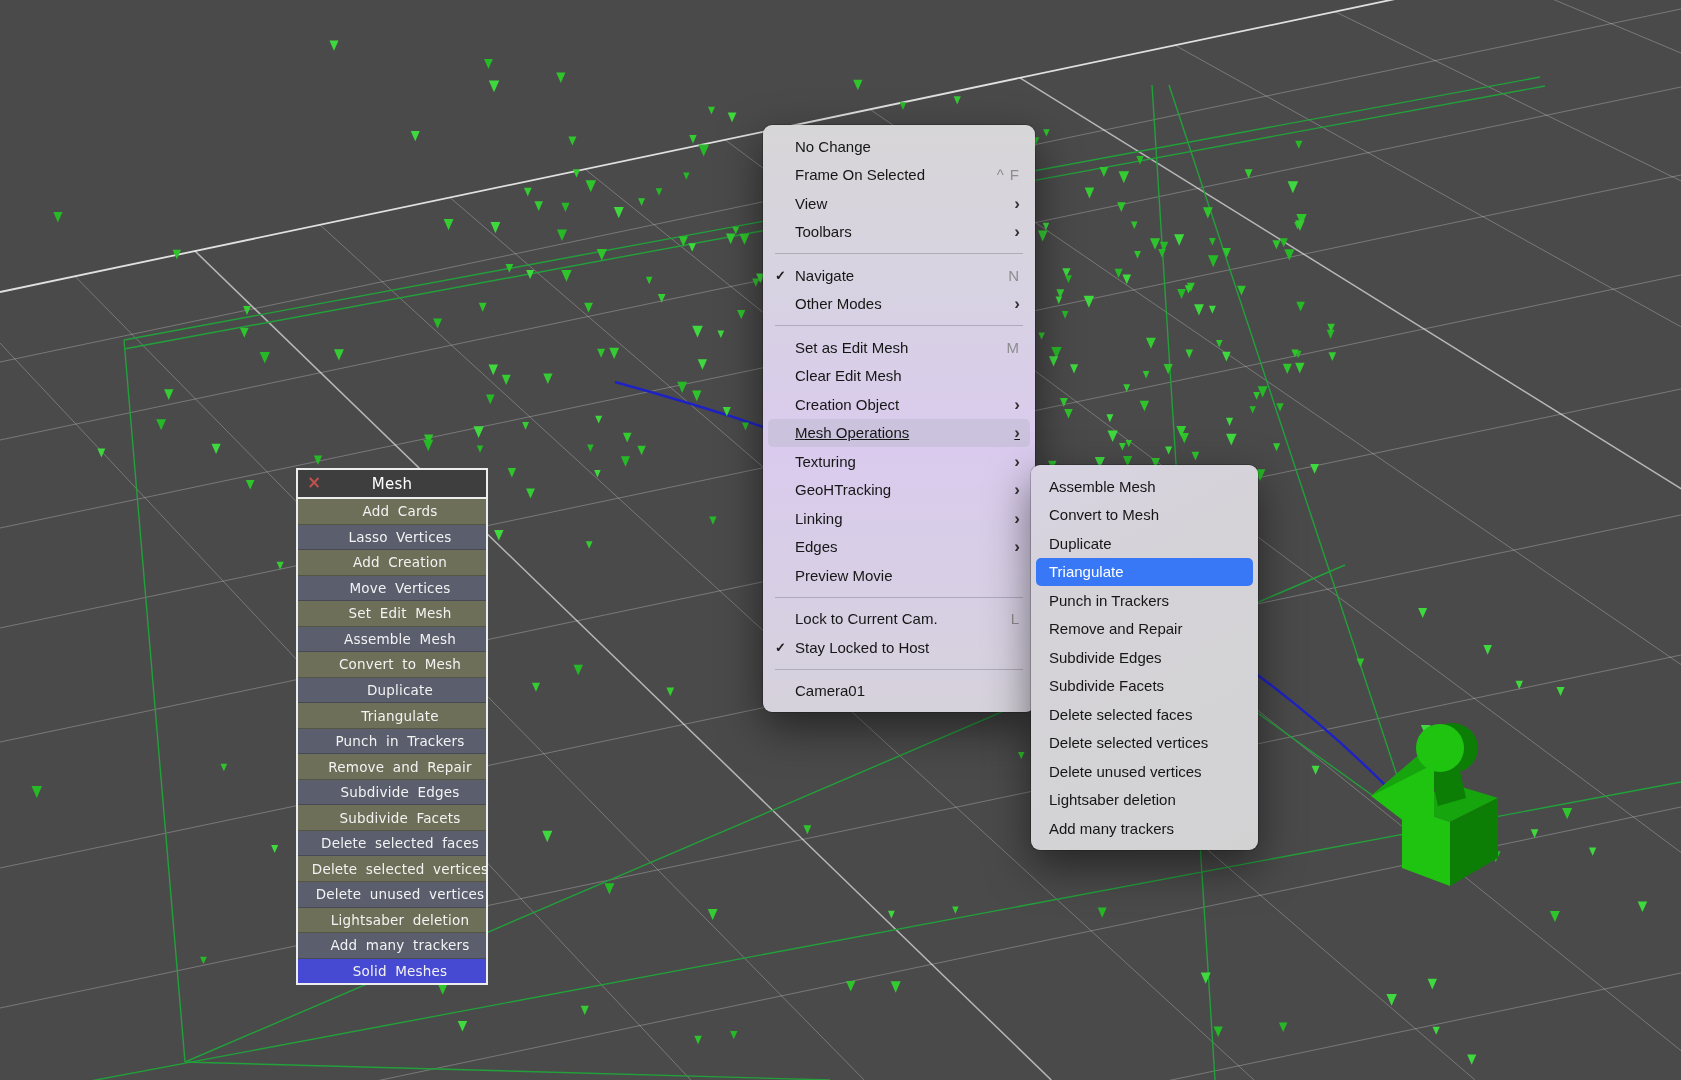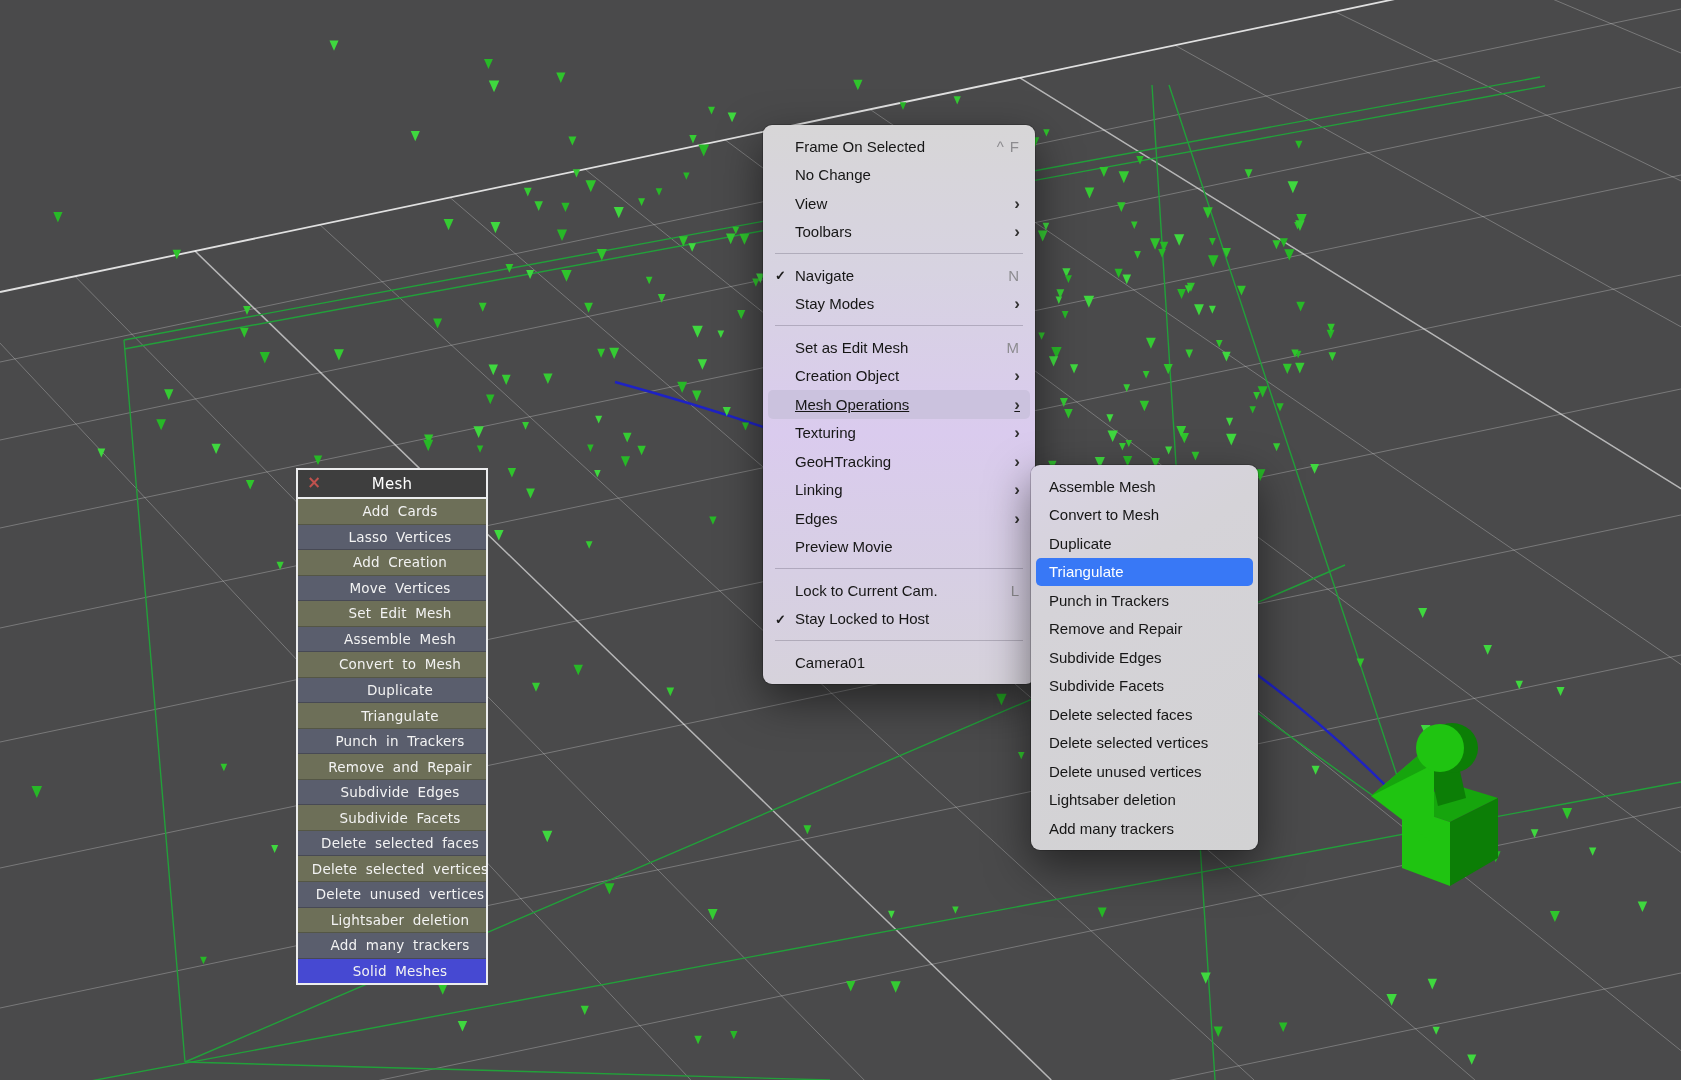--- a/index.html
+++ b/index.html
@@ -450,48 +450,51 @@
         <div class="panel-row olive">Delete selected vertices</div>
         <div class="panel-row slate">Delete unused vertices</div>
         <div class="panel-row olive">Lightsaber deletion</div>
         <div class="panel-row slate">Add many trackers</div>
         <div class="panel-row selected">Solid Meshes</div>
       </div>
   </div>
 
   <div class="ctx-menu" id="ctx-menu">
       <div class="ctx-item">
+        <span class="ctx-label">No Change</span>
+      </div>
+      <div class="ctx-item">
         <span class="ctx-label">Frame On Selected</span>
         <span class="ctx-shortcut">^ F</span>
-      </div>
-      <div class="ctx-item">
-        <span class="ctx-label">No Change</span>
       </div>
       <div class="ctx-item">
         <span class="ctx-label">View</span>
         <span class="ctx-chevron">›</span>
       </div>
       <div class="ctx-item">
         <span class="ctx-label">Toolbars</span>
         <span class="ctx-chevron">›</span>
       </div>
       <div class="ctx-sep"></div>
       <div class="ctx-item">
         <span class="ctx-check">✓</span>
         <span class="ctx-label">Navigate</span>
         <span class="ctx-shortcut">N</span>
       </div>
       <div class="ctx-item">
-        <span class="ctx-label">Stay Modes</span>
+        <span class="ctx-label">Other Modes</span>
         <span class="ctx-chevron">›</span>
       </div>
       <div class="ctx-sep"></div>
       <div class="ctx-item">
         <span class="ctx-label">Set as Edit Mesh</span>
         <span class="ctx-shortcut">M</span>
+      </div>
+      <div class="ctx-item">
+        <span class="ctx-label">Clear Edit Mesh</span>
       </div>
       <div class="ctx-item">
         <span class="ctx-label">Creation Object</span>
         <span class="ctx-chevron">›</span>
       </div>
       <div class="ctx-item highlighted">
         <span class="ctx-label">Mesh Operations</span>
         <span class="ctx-chevron">›</span>
       </div>
       <div class="ctx-item">

